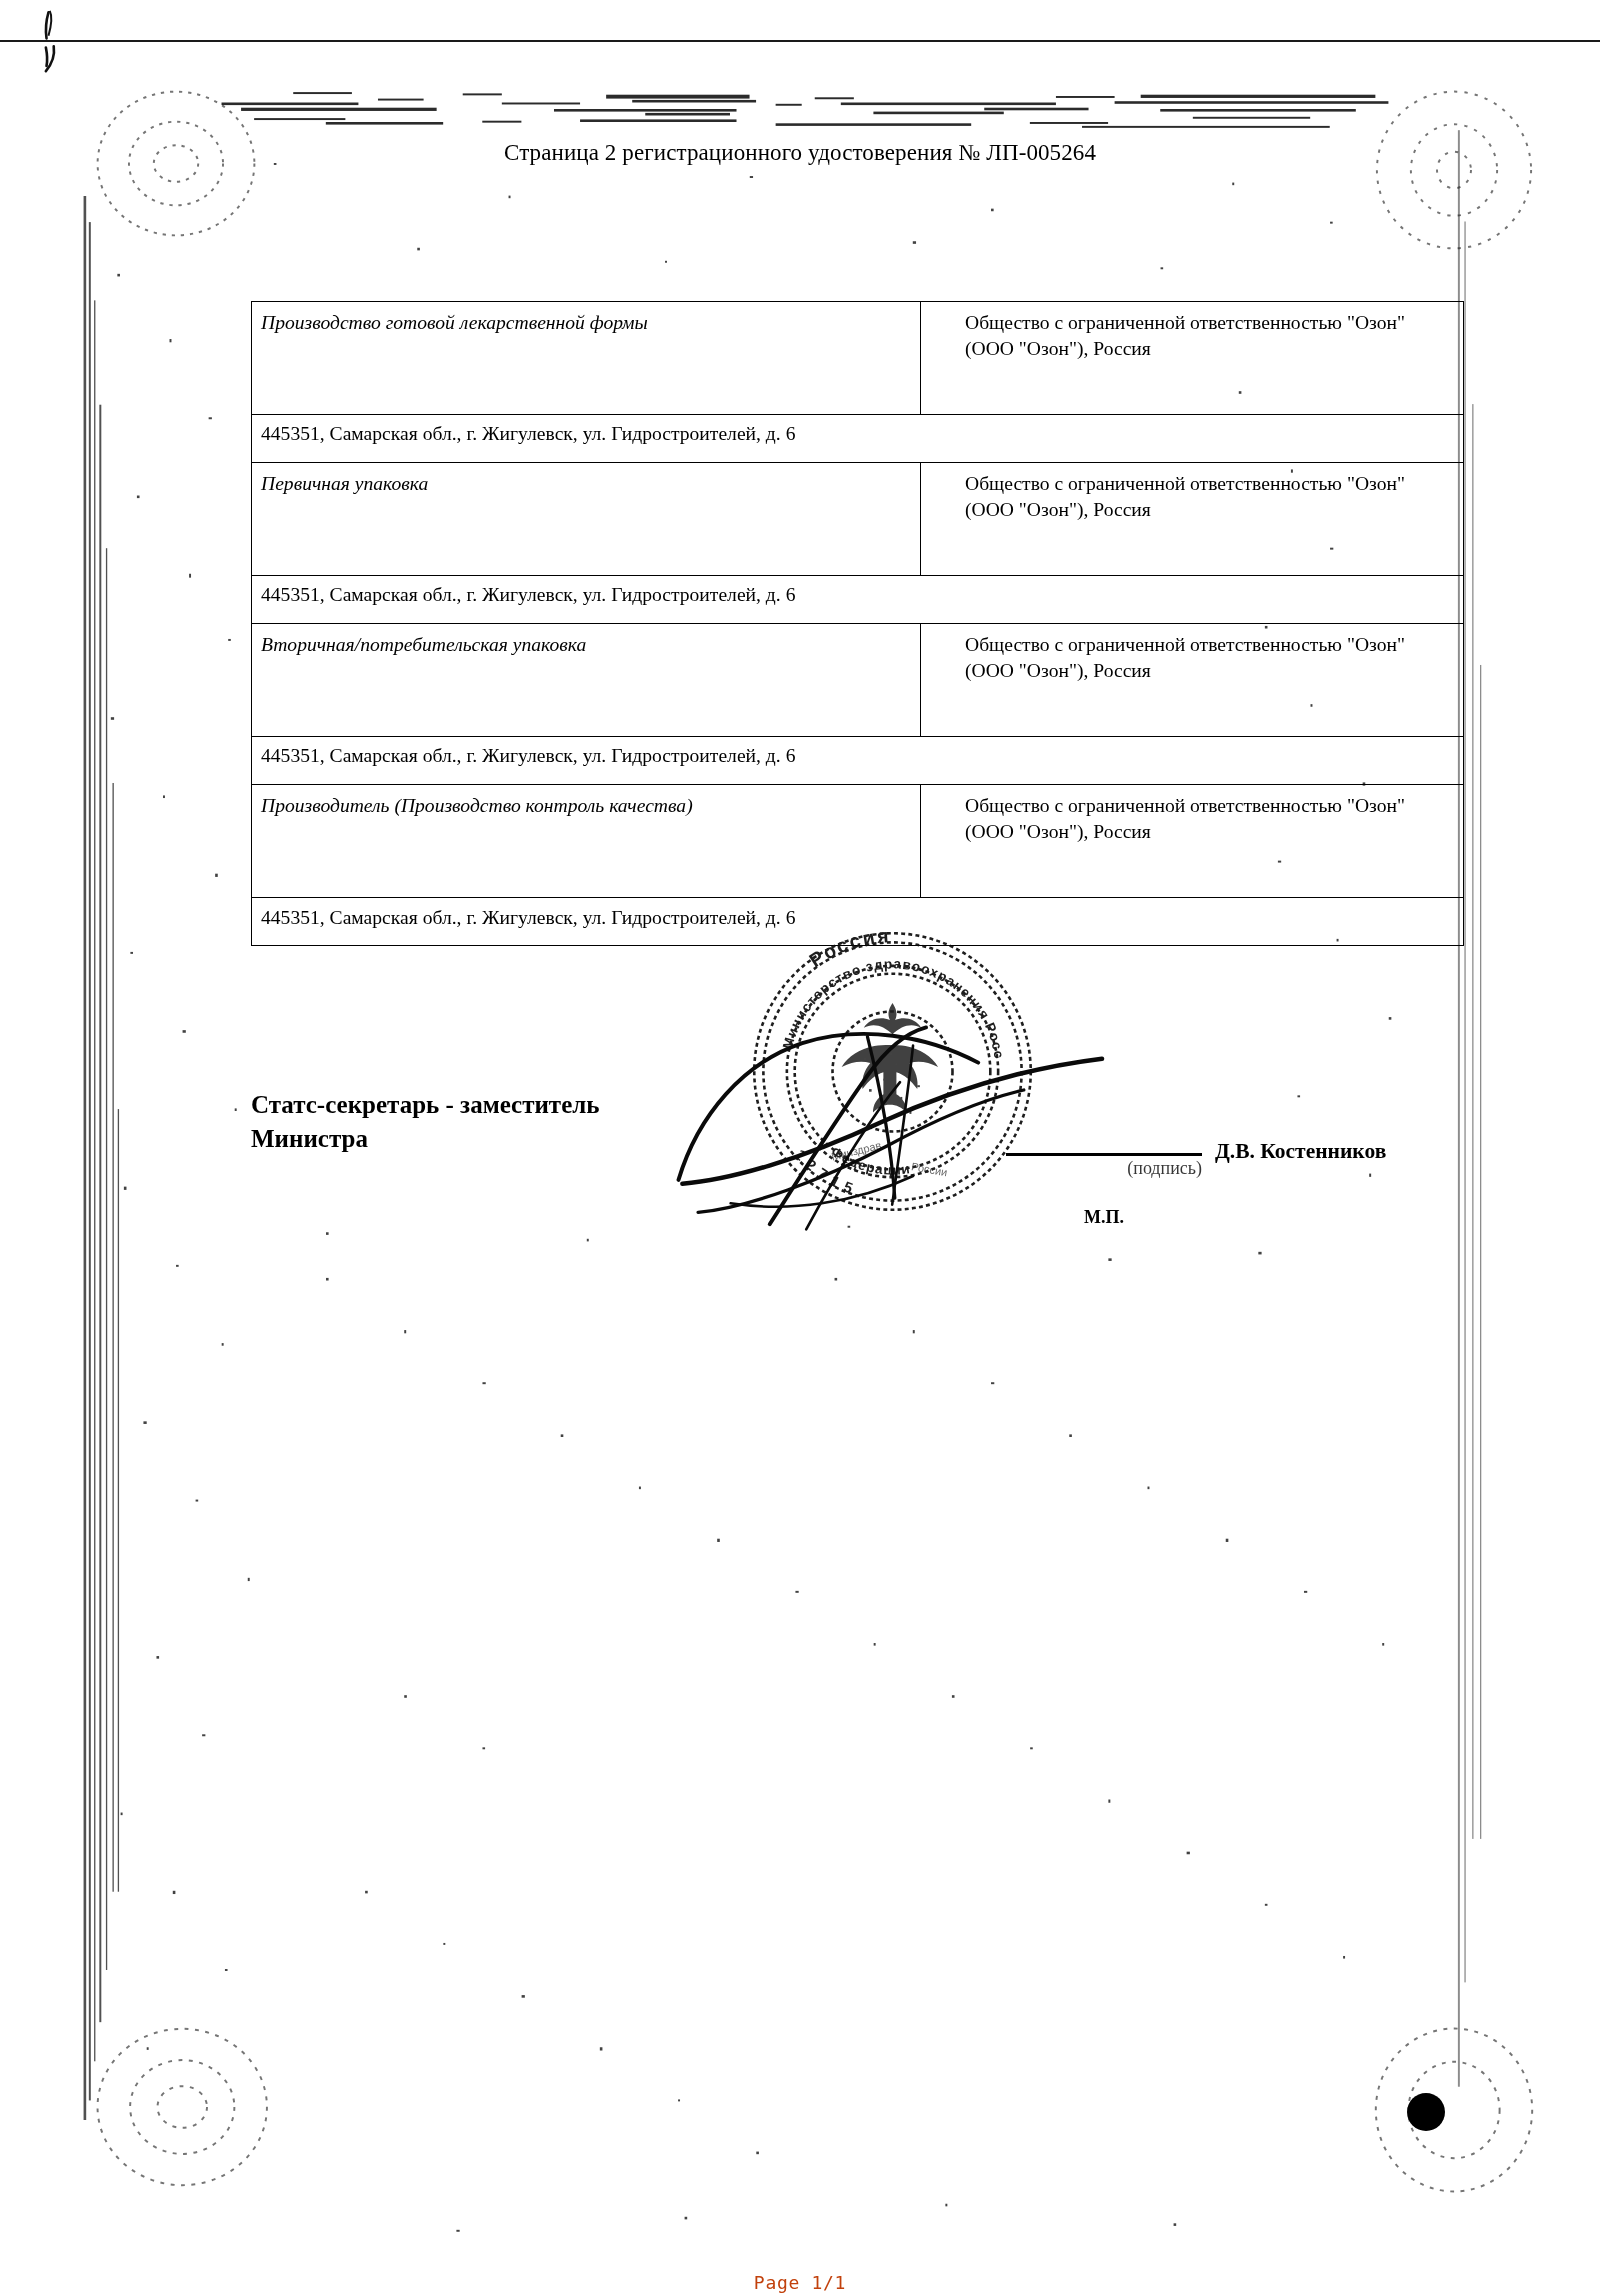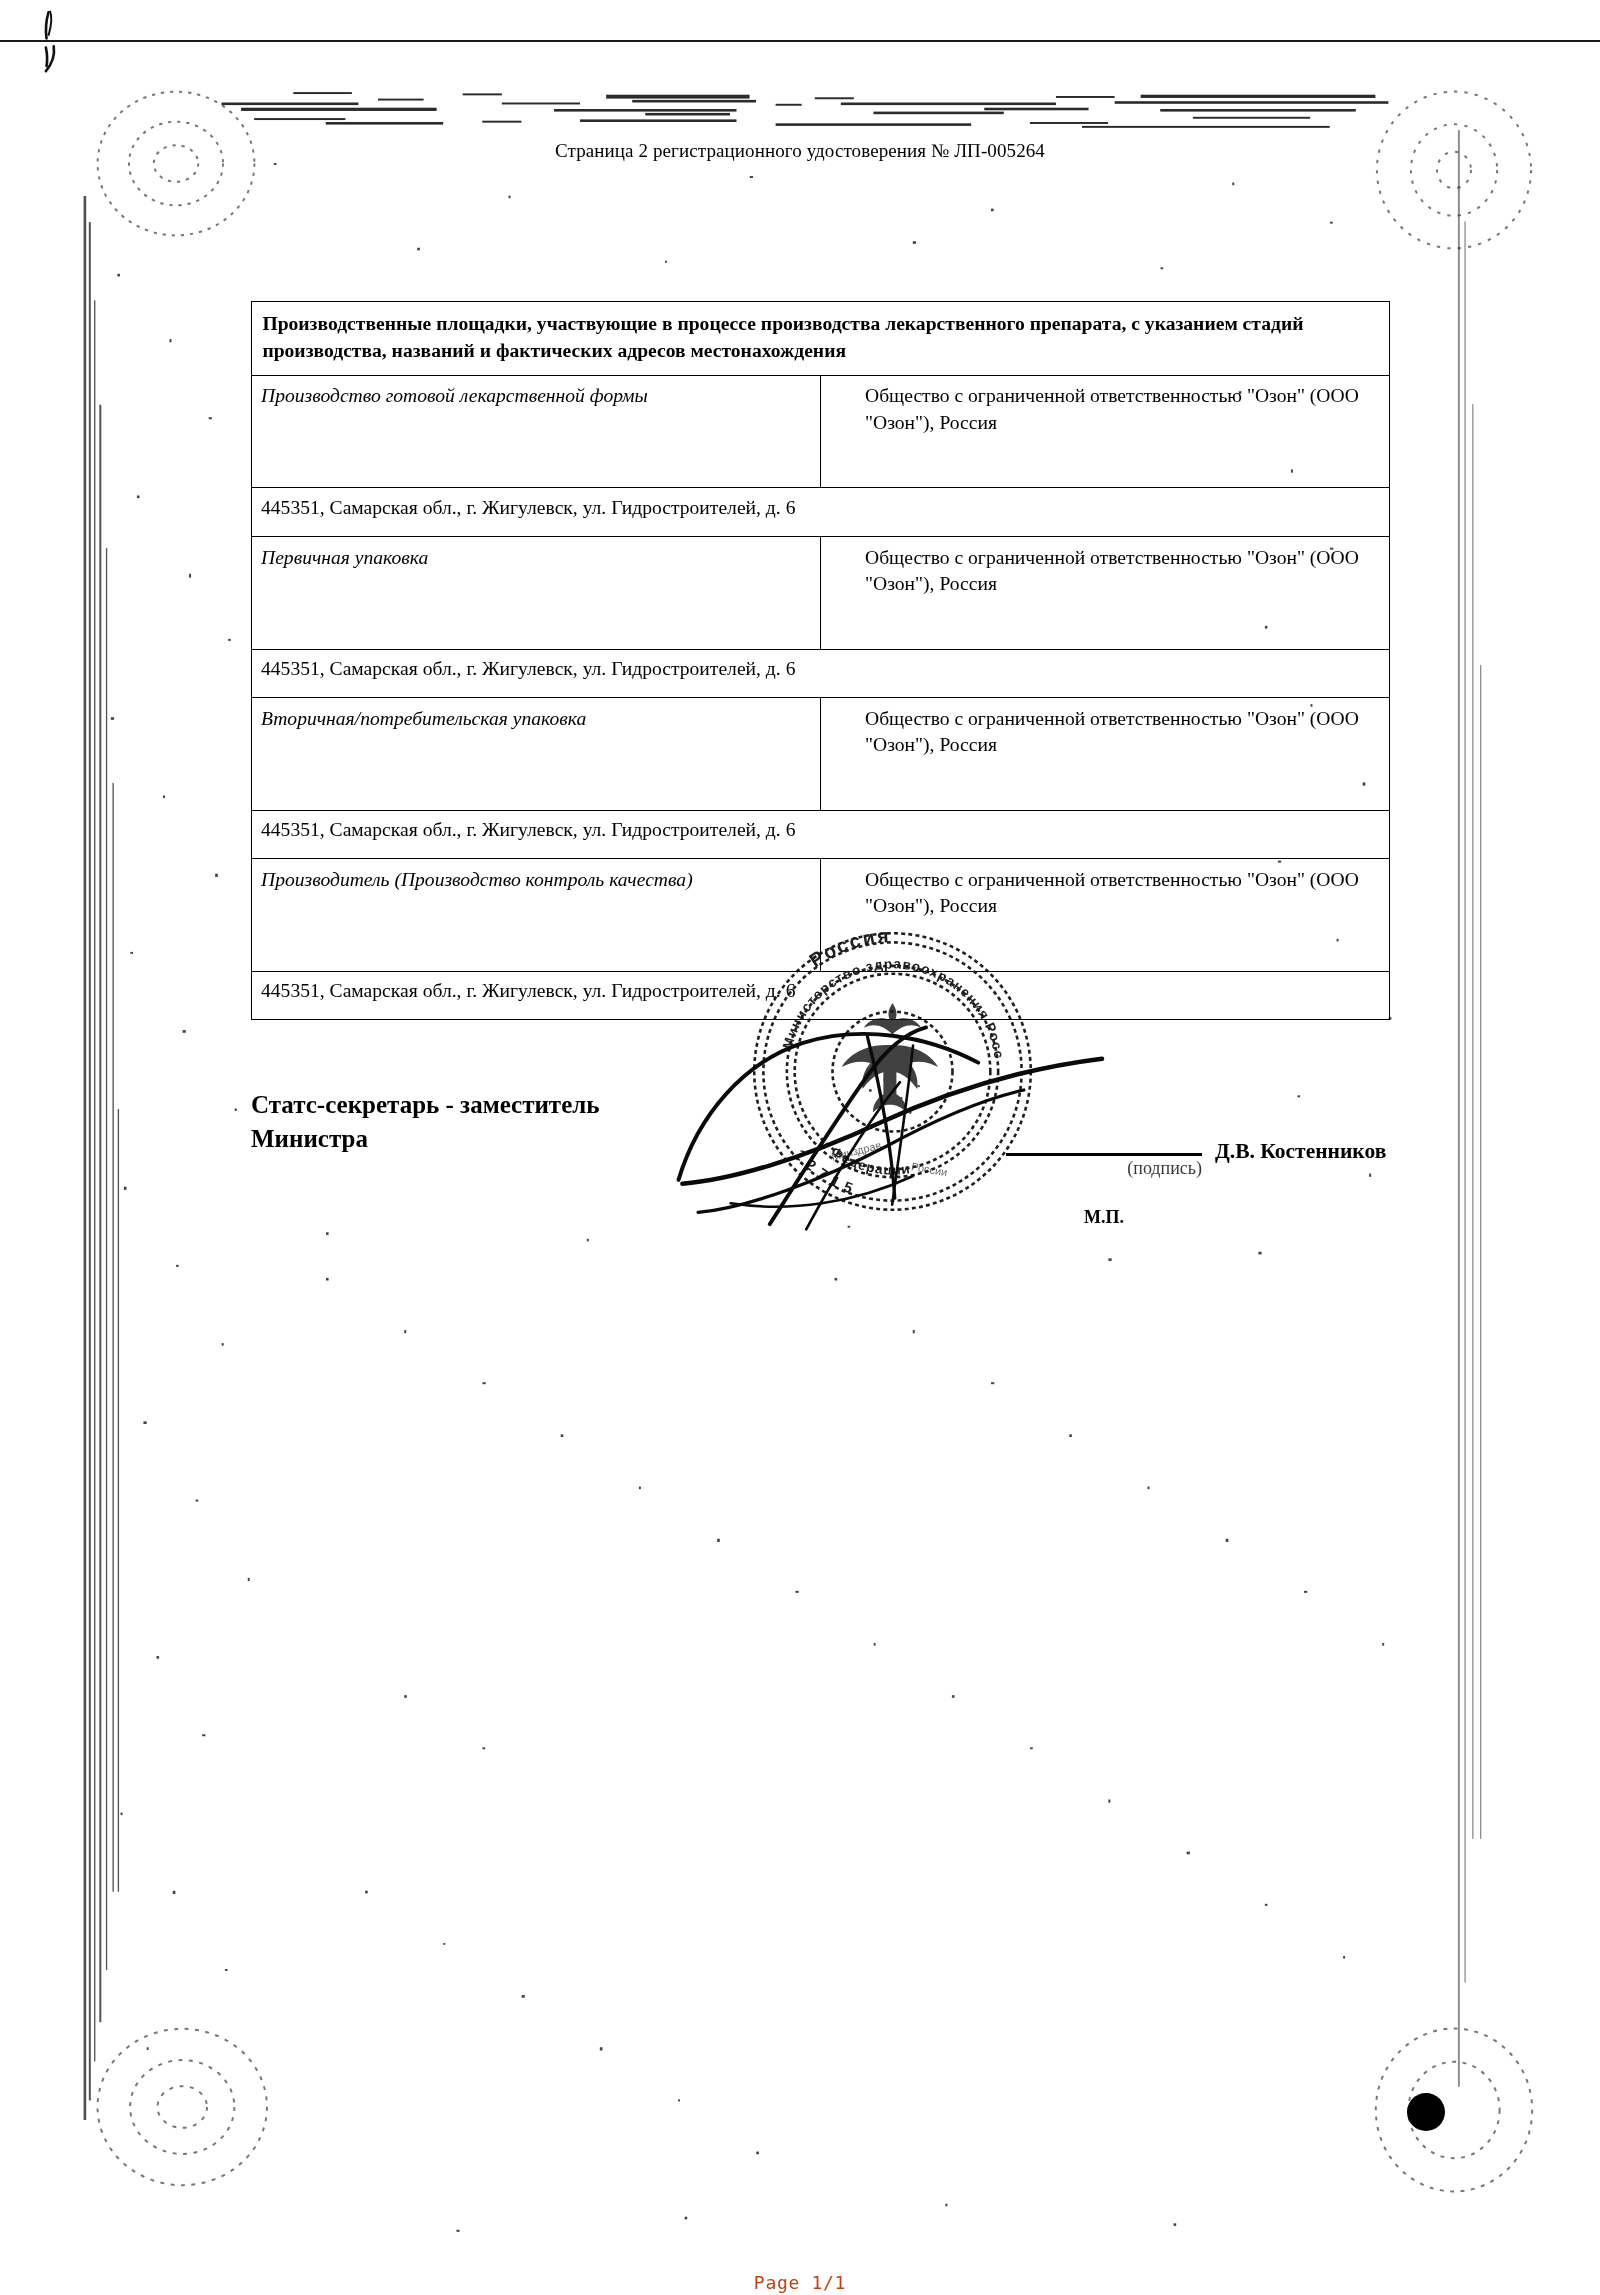--- a/index.html
+++ b/index.html
@@ -80,21 +80,21 @@
     pointer-events: none;
   }
 
   
   #doc-title {
     position: absolute;
     left: 0;
     top: 140px;
     width: 1600px;
     text-align: center;
-    font-size: 19px;
+    font-size: 23px;
     font-family: "Liberation Serif", serif;
     letter-spacing: 0.1px;
     white-space: nowrap;
   }
 
   
   #sites-table {
     position: absolute;
     left: 251px;
     top: 301px;
@@ -416,23 +416,20 @@
         <rect x="1450" y="3380" width="3" height="4"></rect>
       <rect x="700" y="3420" width="5" height="3"></rect>
         <rect x="1800" y="3410" width="4" height="4"></rect>
     </g>
   </svg>
 
   <div id="doc-title">Страница 2 регистрационного удостоверения № ЛП-005264</div>
 
   <table id="sites-table">
     <tbody>
-      <tr>
-        <td class="hdr" colspan="2">Производственные площадки, участвующие в процессе производства лекарственного препарата, с указанием стадий производства, названий и фактических адресов местонахождения</td>
-      </tr>
 
       <tr>
         <td class="stage">Производство готовой лекарственной формы</td>
         <td class="org">Общество с ограниченной ответственностью "Озон" (ООО "Озон"), Россия</td>
       </tr>
       <tr>
         <td class="addr" colspan="2">445351, Самарская обл., г. Жигулевск, ул. Гидростроителей, д. 6</td>
       </tr>
 
       <tr>

